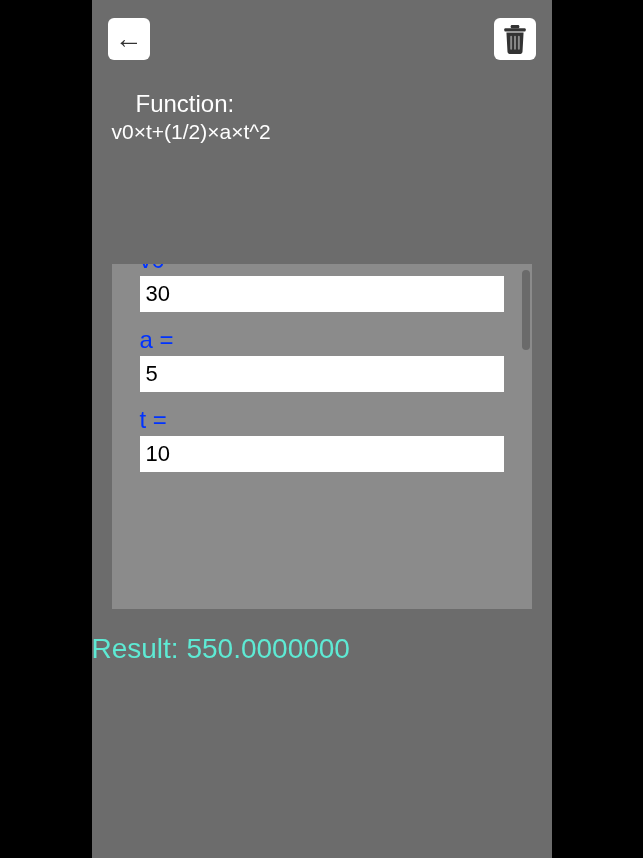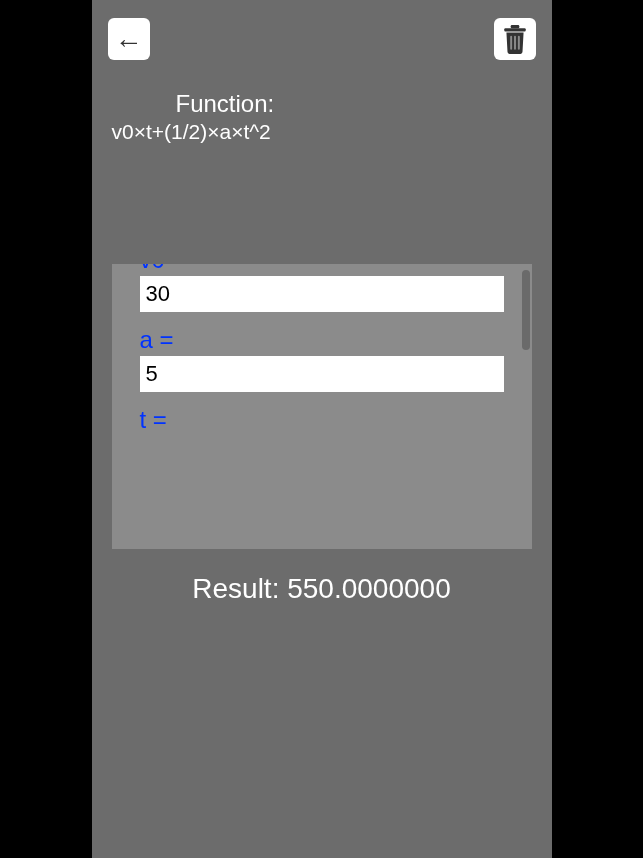--- a/index.html
+++ b/index.html
@@ -51,39 +51,38 @@
     .trash-icon svg {
       width: 26px;
       height: 30px;
     }
     .section-label {
       color: #fff;
       font-size: 24px;
       font-weight: 400;
       padding-left: 44px;
       margin-top: 20px;
-      margin-left: 40px;
     }
     .section-text {
       color: #fff;
       font-size: 21px;
       font-weight: 400;
       padding-left: 20px;
       margin-top: 2px;
     }
     .memo-gap {
       height: 70px;
     }
     .inputs-panel {
       background: #8b8b8b;
       margin: 50px 20px 0 20px;
       padding: 0 28px 14px 28px;
       position: relative;
       overflow: hidden;
-      height: 285px;
+      height: 345px;
     }
     .input-group {
       margin-top: 14px;
     }
     .input-group.first {
       margin-top: -18px;
     }
     .input-label {
       color: #0033ff;
       font-size: 24px;
@@ -103,24 +102,23 @@
     .scrollbar-track {
       position: absolute;
       right: 2px;
       top: 6px;
       width: 8px;
       height: 80px;
       background: #6a6a6a;
       border-radius: 4px;
     }
     .result {
-      color: #ffffff;
+      color: #5eead4;
       font-size: 28px;
       font-weight: 400;
-      text-align: center;
       margin-top: 24px;
     }
   </style>
 </head>
 <body>
 
 <div class="phone-screen">
 
   <div class="header">
     <div class="icon-button">
@@ -152,20 +150,21 @@
       <input class="input-field" type="text" value="30" style="">
     </div>
 
     <div class="input-group">
       <div class="input-label">a =</div>
       <input class="input-field" type="text" value="5" style="">
     </div>
 
     <div class="input-group">
       <div class="input-label">t =</div>
+      <input class="input-field" type="text" value="10" style="">
     </div>
   </div>
 
   <div class="result">
     <span>Result: </span><span>550.0000000</span>
   </div>
 
 </div>
 
 </body></html>

